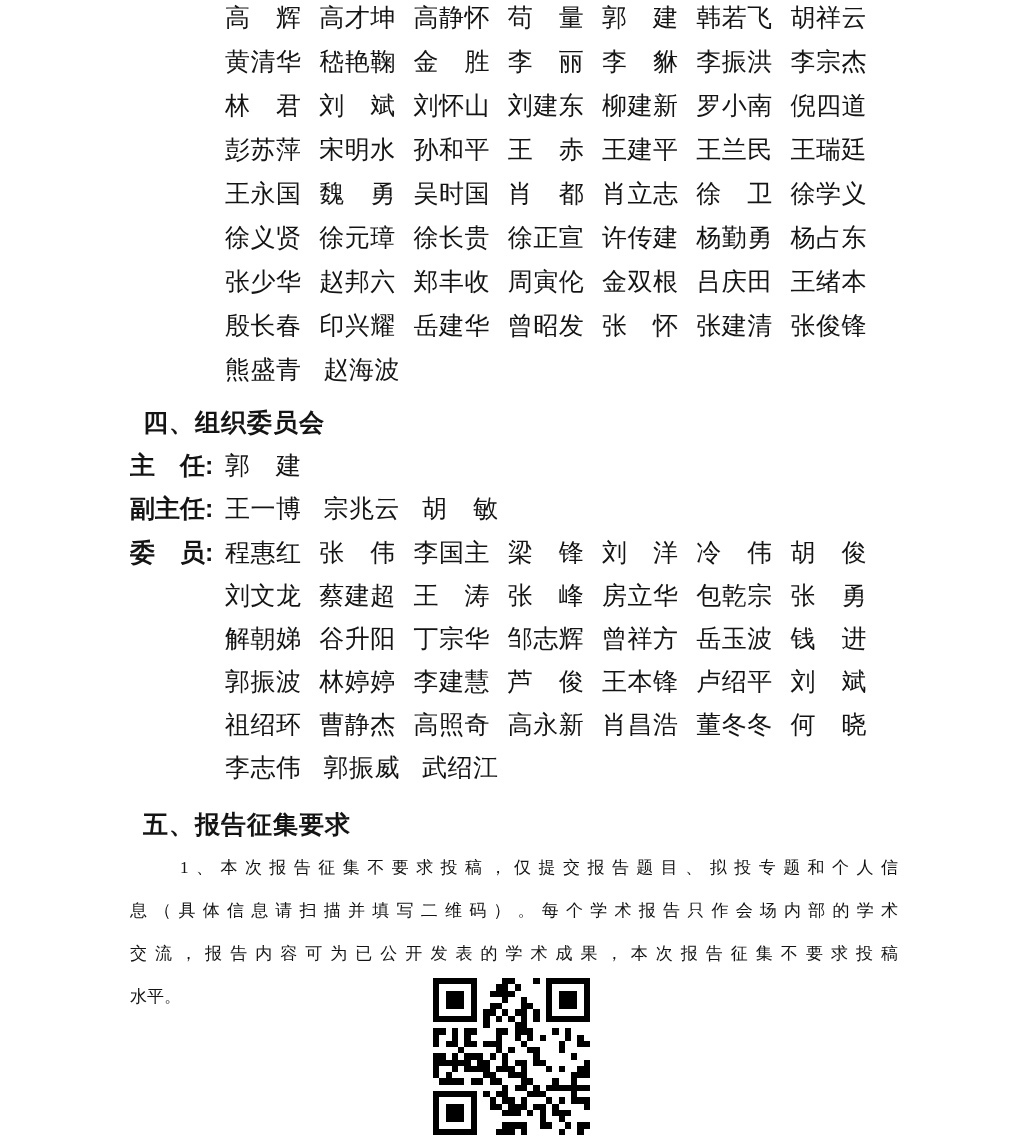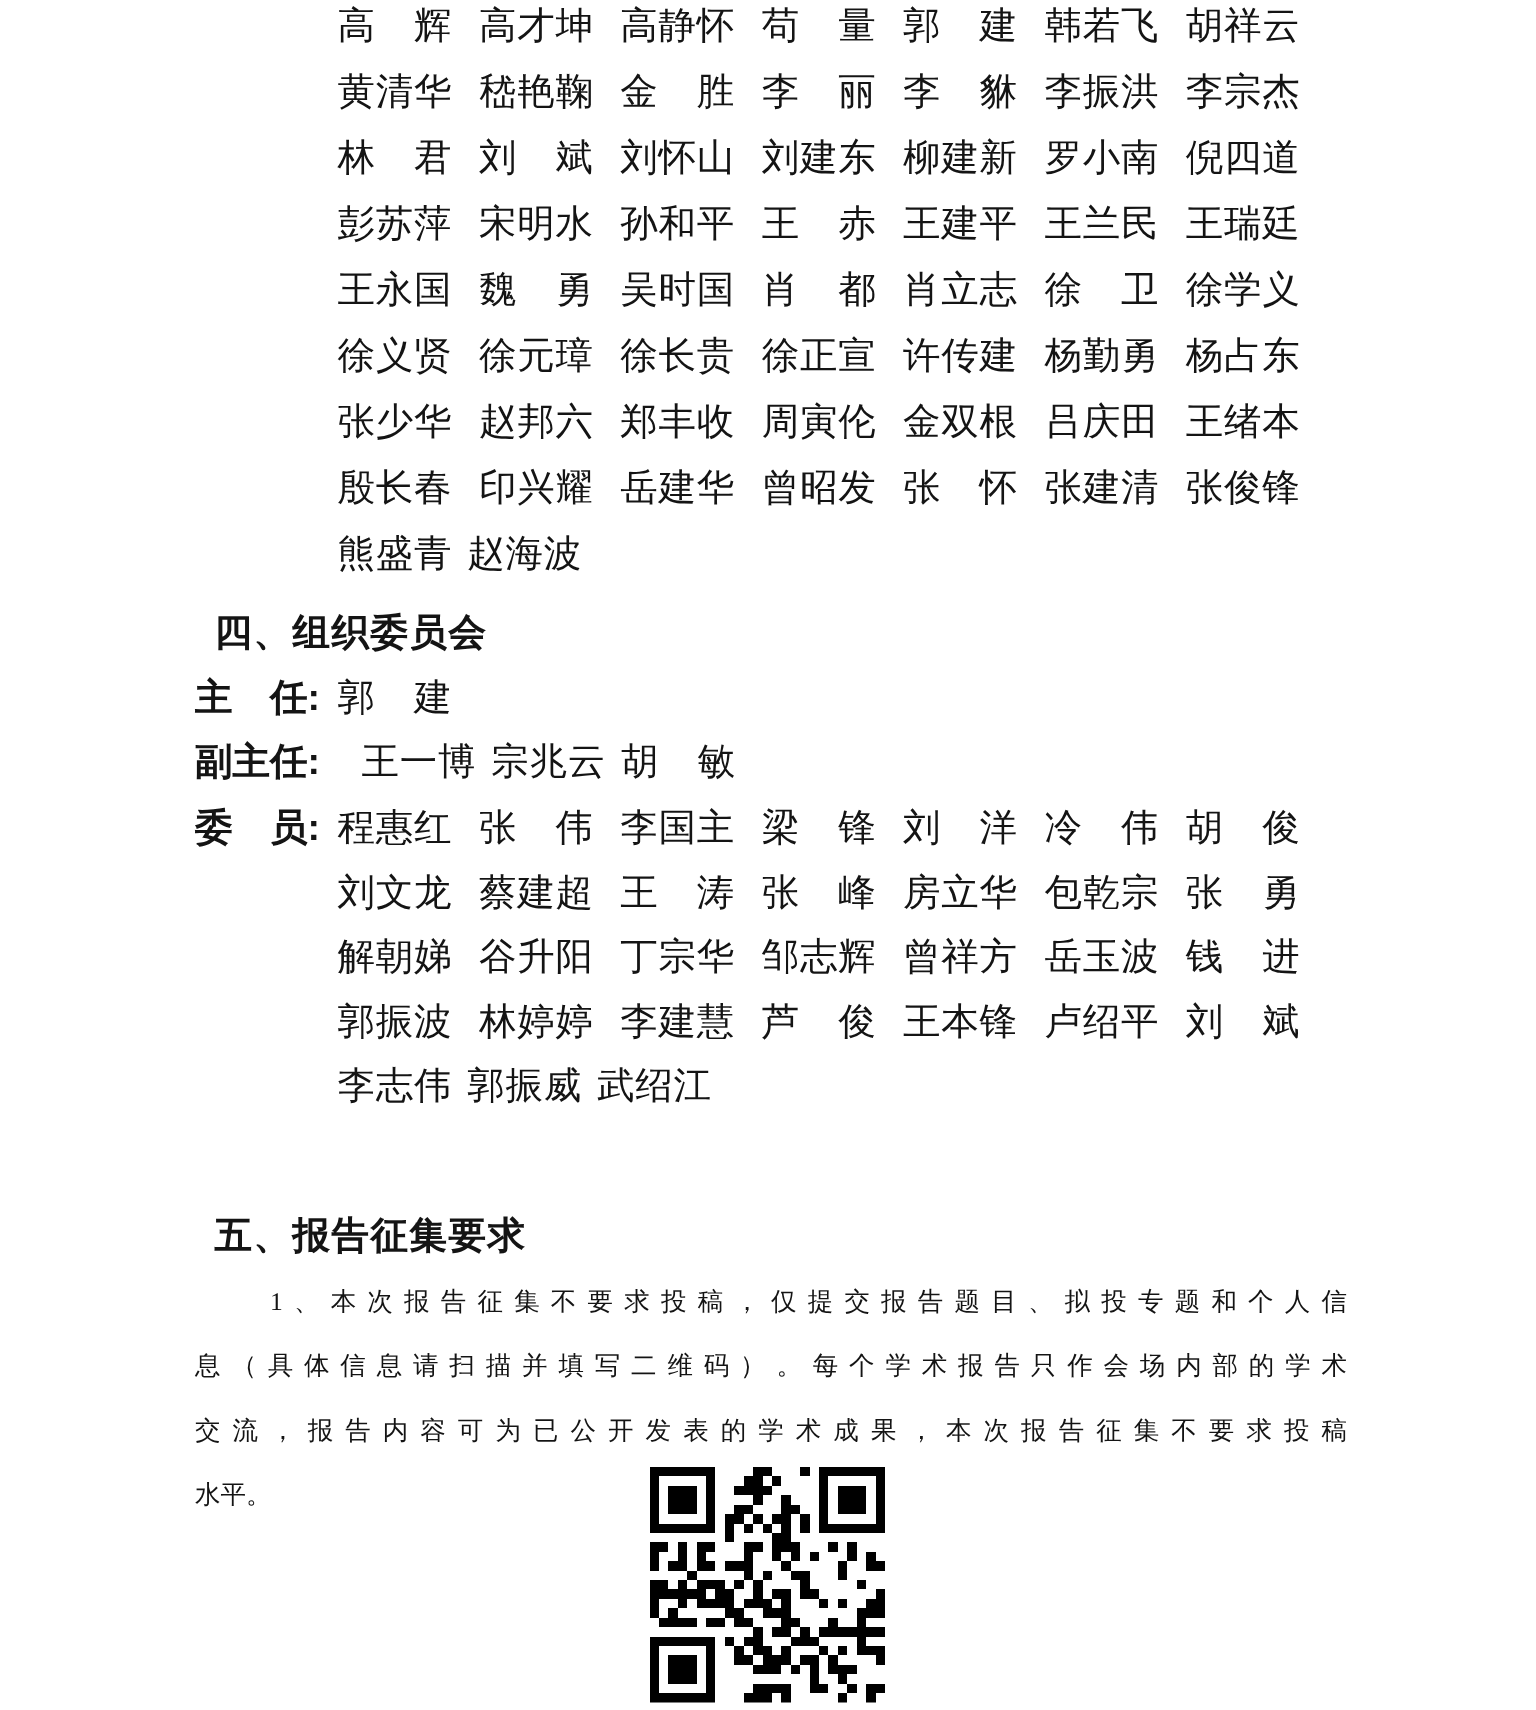--- a/index.html
+++ b/index.html
@@ -11,21 +11,21 @@
     color:#141414;
     font-family:"Liberation Serif","DejaVu Serif",serif;
     border-radius:13px;
   }
   
   .rows{position:absolute;left:225px;width:642px;}
   .name-row{
     display:flex;justify-content:space-between;align-items:baseline;
     height:44px;line-height:44px;font-size:25px;white-space:nowrap;
   }
-  .name-row.partial{justify-content:flex-start;gap:10px;}
+  .name-row.partial{justify-content:flex-start;gap:22px;}
   .name-row .person{letter-spacing:0.5px;}
   
   .h-heading{
     position:absolute;left:130px;height:43px;line-height:43px;
     font-family:"Liberation Sans","DejaVu Sans",sans-serif;
     font-weight:700;font-size:25px;letter-spacing:1px;white-space:nowrap;margin-left:13px;
   }
   .row-label{
     position:absolute;left:130px;height:43px;line-height:43px;
     font-family:"Liberation Sans","DejaVu Sans",sans-serif;
@@ -138,21 +138,21 @@
   <div class="h-heading" style="top:401px;">四、组织委员会</div>
 
   <div class="row-label" style="top:444px;text-align:right;">主　任:</div>
   <div class="row-names" style="top:444px;">
       <div class="name-row partial">
         <span class="person">郭　建</span>
       </div>
     </div>
 
   <div class="row-label" style="top:487px;">副主任:</div>
-  <div class="row-names" style="top:487px;margin-left:16px;">
+  <div class="row-names" style="top:487px;">
       <div class="name-row partial">
         <span class="person">王一博</span>
         <span class="person">宗兆云</span>
         <span class="person">胡　敏</span>
       </div>
     </div>
 
   <div class="row-label" style="top:531px;">委　员:</div>
   <div class="rows member-rows" style="top:531px;">
       <div class="name-row">
@@ -183,20 +183,29 @@
         <span class="person">钱　进</span>
       </div>
       <div class="name-row">
         <span class="person">郭振波</span>
         <span class="person">林婷婷</span>
         <span class="person">李建慧</span>
         <span class="person">芦　俊</span>
         <span class="person">王本锋</span>
         <span class="person">卢绍平</span>
         <span class="person">刘　斌</span>
+      </div>
+      <div class="name-row">
+        <span class="person">祖绍环</span>
+        <span class="person">曹静杰</span>
+        <span class="person">高照奇</span>
+        <span class="person">高永新</span>
+        <span class="person">肖昌浩</span>
+        <span class="person">董冬冬</span>
+        <span class="person">何　晓</span>
       </div>
       <div class="name-row partial">
         <span class="person">李志伟</span>
         <span class="person">郭振威</span>
         <span class="person">武绍江</span>
       </div>
     </div>
 
   <div class="h-heading" style="top:803px;">五、报告征集要求</div>
 

